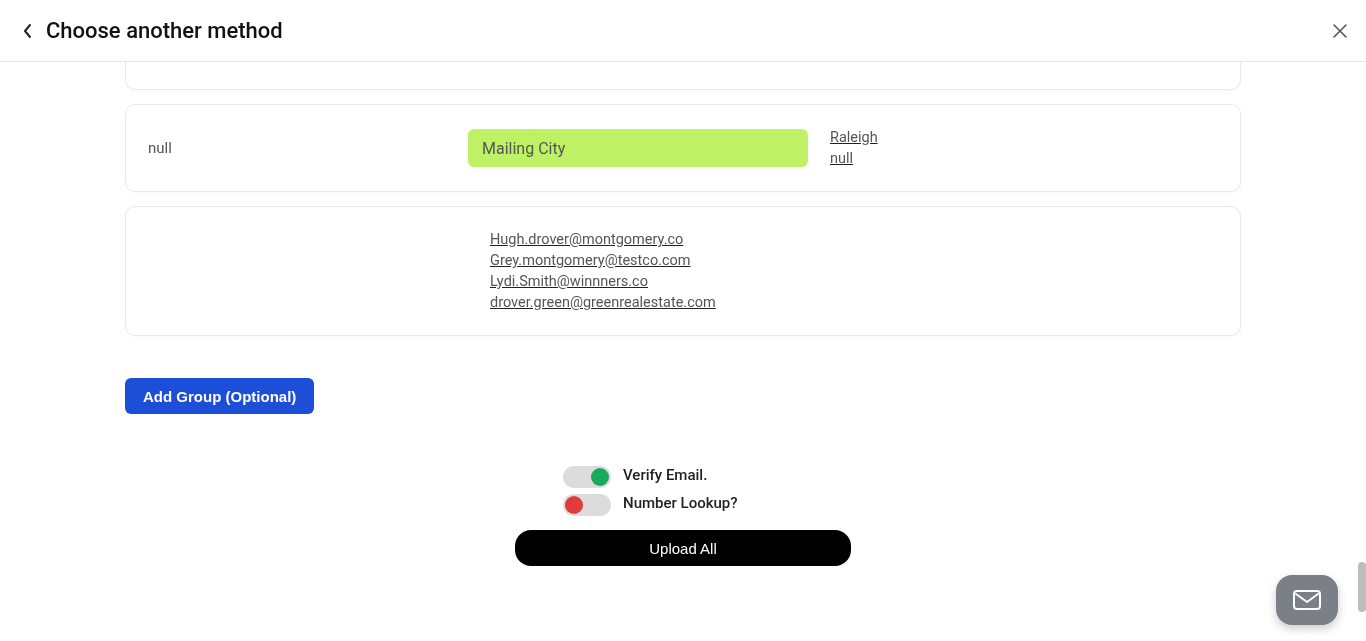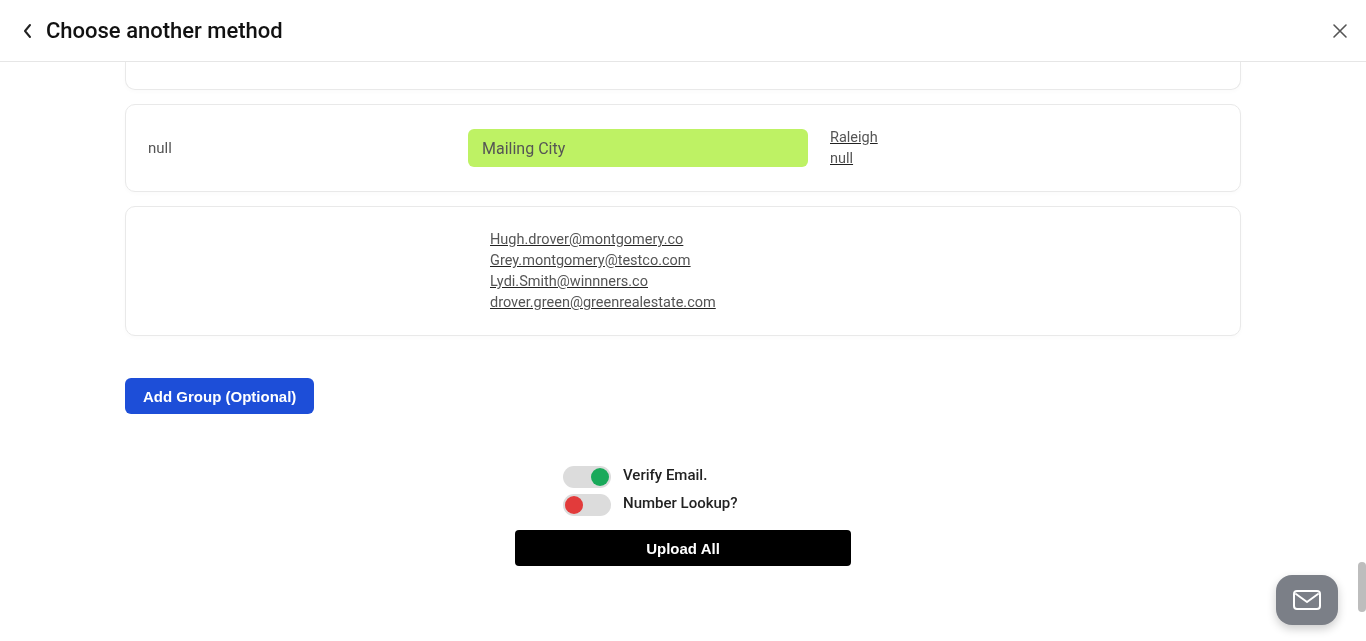--- a/index.html
+++ b/index.html
@@ -154,24 +154,24 @@
     font-weight: 500;
   }
 
   .upload-btn {
     display: block;
     width: 336px;
     height: 36px;
     margin: 8px auto 40px auto;
     background: #000;
     color: #fff;
-    font-weight: 700;
+    font-weight: 400;
     font-size: 15px;
     border: none;
-    border-radius: 4px;
+    border-radius: 16px;
     cursor: pointer;
   }
 
   .scrollbar-mock {
     position: absolute;
     right: 0; top: 0;
     width: 8px;
     height: 100%;
     background: transparent;
   }

